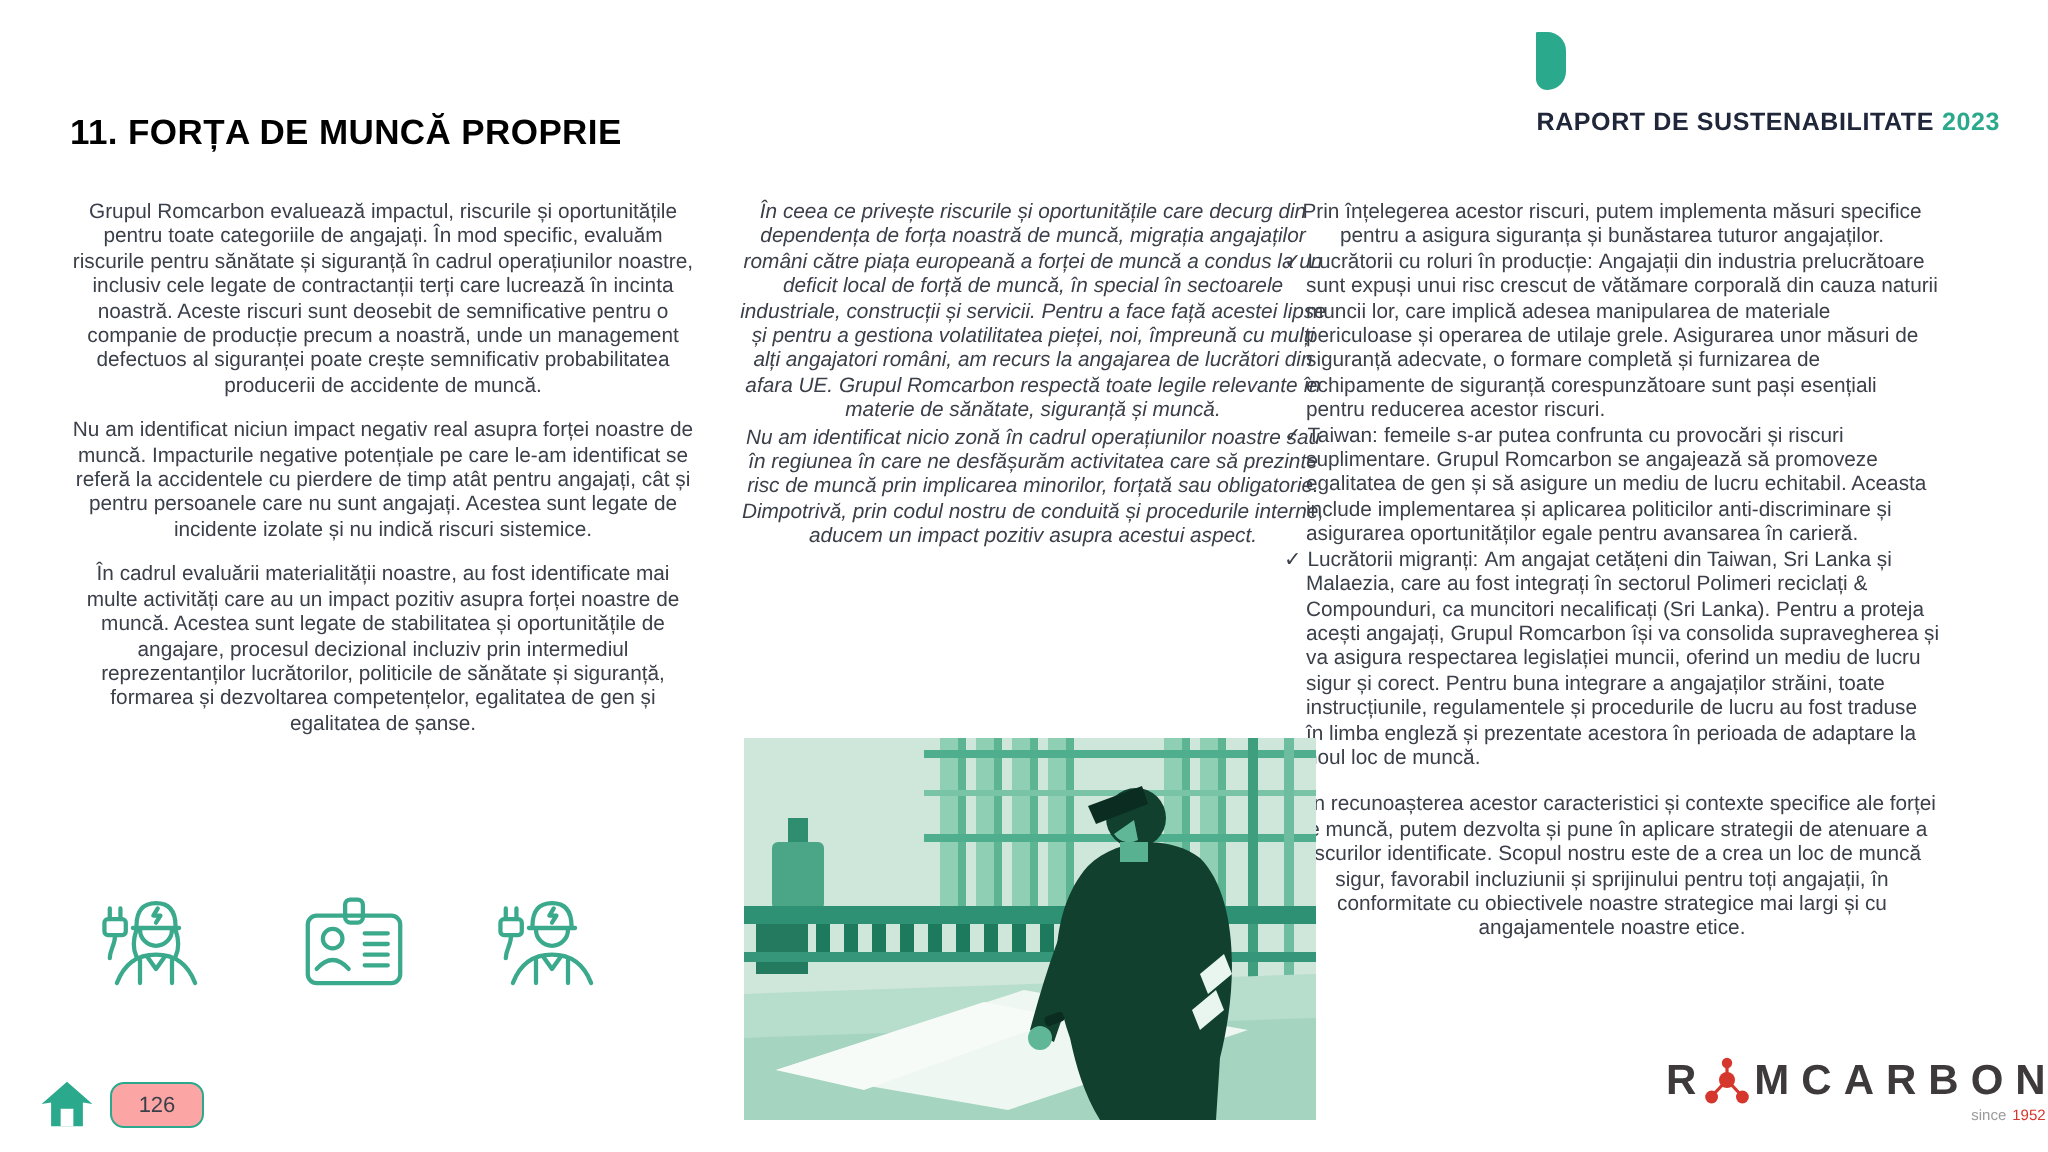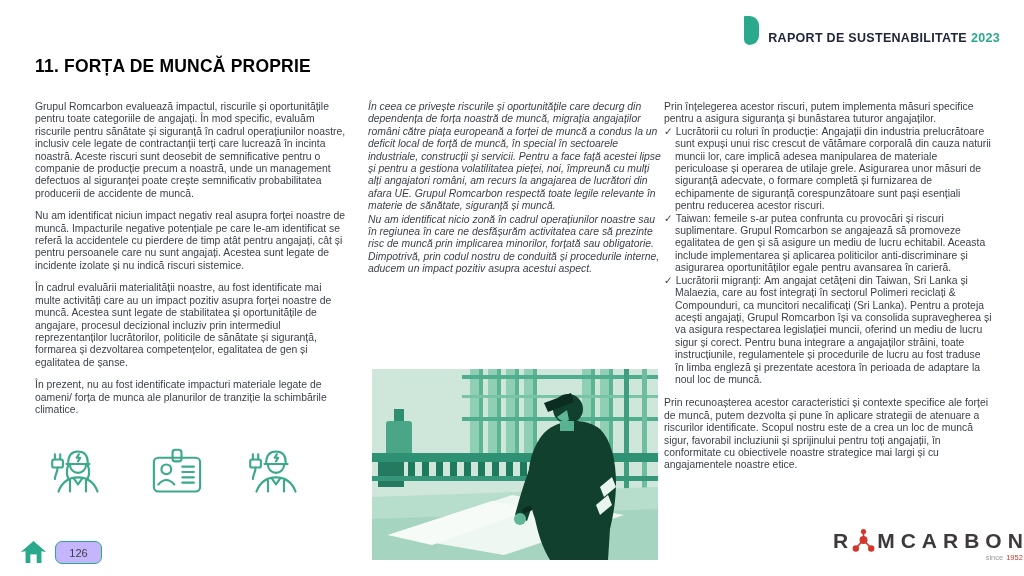--- a/index.html
+++ b/index.html
@@ -1,48 +1,48 @@
 <!DOCTYPE html>
 <html><head>
 <meta charset="utf-8">
 <style>
   html,body{margin:0;padding:0;}
   body{
     width:1024px;height:576px;position:relative;background:#ffffff;
     font-family:"Liberation Sans", sans-serif;overflow:hidden;color:#3a3f49;
   }
   
-  .report-header{position:absolute;top:16px;right:24px;display:flex;align-items:flex-end;gap:9px;}
+  .report-header{position:absolute;top:16px;right:24px;display:flex;align-items:flex-start;gap:9px;flex-direction:column;}
   .leaf{width:15px;height:29px;background:#2ba98c;border-radius:1px 15px 15px 9px;}
   .hdr-text{font-size:12.5px;font-weight:bold;color:#20273a;letter-spacing:.3px;}
   .hdr-year{color:#2ba98c;margin-left:4px;}
   
   .page-title{position:absolute;left:35px;top:56px;font-size:17.5px;font-weight:bold;color:#000000;letter-spacing:.2px;}
   
   .col{position:absolute;top:101px;font-size:10.4px;line-height:12.4px;color:#3a3f49;}
   #col1{left:35px;width:313px;}
   #col2{left:368px;width:297px;font-style:italic;}
-  #col3{left:664px;width:328px;}
-  .col p{margin:0 0 10px 0;}
+  #col3{left:642px;width:328px;}
+  .col p{margin:0 0 10px 0;text-align:center;}
   #col2 p{margin:0 0 1px 0;}
   #col3 .intro{margin:0;}
   .bullet{padding-left:11px;text-indent:-11px;margin:0;}
   .check{margin-right:3px;}
   .lbl{font-weight:normal;margin-right:3px;}
   .outro{margin-top:11px !important;}
   
   .photo{position:absolute;left:372px;top:369px;width:286px;height:191px;}
   .photo svg{display:block;width:100%;height:100%;}
   
   .wf-icons{position:absolute;left:46px;top:440px;width:262px;display:flex;justify-content:space-between;align-items:center;}
   .wf-icons svg{display:block;}
   
   .home-btn{position:absolute;left:20px;top:539px;width:27px;height:26px;cursor:pointer;}
   .page-badge{position:absolute;left:55px;top:541px;width:45px;height:21px;border:1.6px solid #2ba98c;
-    border-radius:7px;display:flex;align-items:center;justify-content:center;font-size:11px;color:#3a3f49;background:#c4b5fd;}
+    border-radius:7px;display:flex;align-items:center;justify-content:center;font-size:11px;color:#3a3f49;background:#fca5a5;}
   
   .logo{position:absolute;left:833px;top:527px;}
   .logo-row{display:flex;align-items:center;font-size:21px;font-weight:600;color:#3e3a3b;letter-spacing:6px;}
   .logo-row .mol{margin:0 2px 0 -2px;}
   .logo-tag{text-align:right;font-size:7.5px;margin-top:-1px;padding-right:6px;}
   .logo-tag .since{color:#9a9a9a;margin-right:3px;text-align:right;}
   .logo-tag .y1952{color:#d5372c;}
 </style>
 </head>
 <body>
@@ -55,21 +55,20 @@
       <span>RAPORT DE SUSTENABILITATE</span><span class="hdr-year">2023</span>
     </div>
   </div>
 
   <div class="page-title">11. FORȚA DE MUNCĂ PROPRIE</div>
 
   <div class="col" id="col1">
     <p>Grupul Romcarbon evaluează impactul, riscurile și oportunitățile pentru toate categoriile de angajați. În mod specific, evaluăm riscurile pentru sănătate și siguranță în cadrul operațiunilor noastre, inclusiv cele legate de contractanții terți care lucrează în incinta noastră. Aceste riscuri sunt deosebit de semnificative pentru o companie de producție precum a noastră, unde un management defectuos al siguranței poate crește semnificativ probabilitatea producerii de accidente de muncă.</p>
     <p>Nu am identificat niciun impact negativ real asupra forței noastre de muncă. Impacturile negative potențiale pe care le-am identificat se referă la accidentele cu pierdere de timp atât pentru angajați, cât și pentru persoanele care nu sunt angajați. Acestea sunt legate de incidente izolate și nu indică riscuri sistemice.</p>
     <p>În cadrul evaluării materialității noastre, au fost identificate mai multe activități care au un impact pozitiv asupra forței noastre de muncă. Acestea sunt legate de stabilitatea și oportunitățile de angajare, procesul decizional incluziv prin intermediul reprezentanților lucrătorilor, politicile de sănătate și siguranță, formarea și dezvoltarea competențelor, egalitatea de gen și egalitatea de șanse.</p>
-    <p>În prezent, nu au fost identificate impacturi materiale legate de oameni/ forța de munca ale planurilor de tranziție la schimbările climatice.</p>
   </div>
 
   <div class="col" id="col2">
     <p>În ceea ce privește riscurile și oportunitățile care decurg din dependența de forța noastră de muncă, migrația angajaților români către piața europeană a forței de muncă a condus la un deficit local de forță de muncă, în special în sectoarele industriale, construcții și servicii. Pentru a face față acestei lipse și pentru a gestiona volatilitatea pieței, noi, împreună cu mulți alți angajatori români, am recurs la angajarea de lucrători din afara UE. Grupul Romcarbon respectă toate legile relevante în materie de sănătate, siguranță și muncă.</p>
     <p>Nu am identificat nicio zonă în cadrul operațiunilor noastre sau în regiunea în care ne desfășurăm activitatea care să prezinte risc de muncă prin implicarea minorilor, forțată sau obligatorie. Dimpotrivă, prin codul nostru de conduită și procedurile interne, aducem un impact pozitiv asupra acestui aspect.</p>
   </div>
 
   <div class="col" id="col3">
     <p class="intro">Prin înțelegerea acestor riscuri, putem implementa măsuri specifice pentru a asigura siguranța și bunăstarea tuturor angajaților.</p>
     <div class="bullet">

